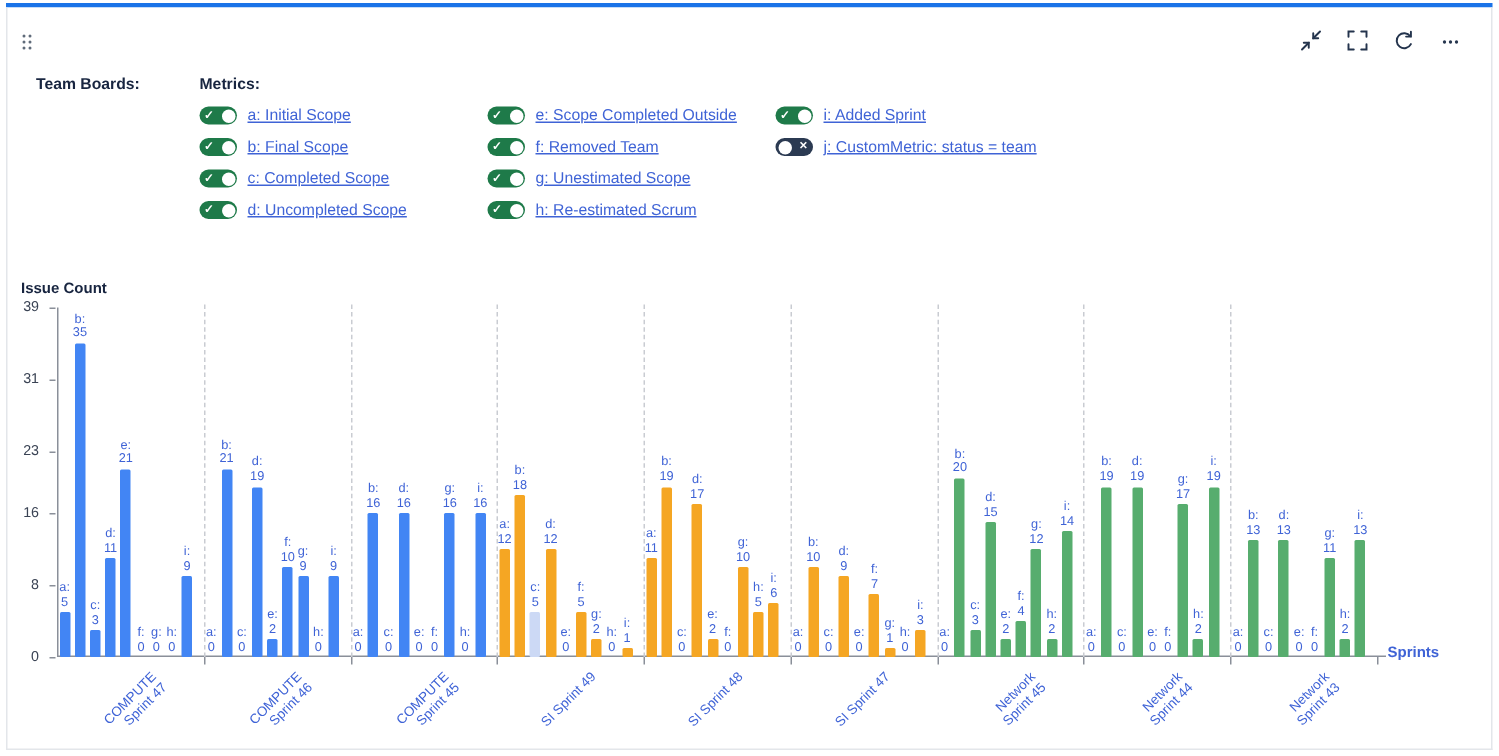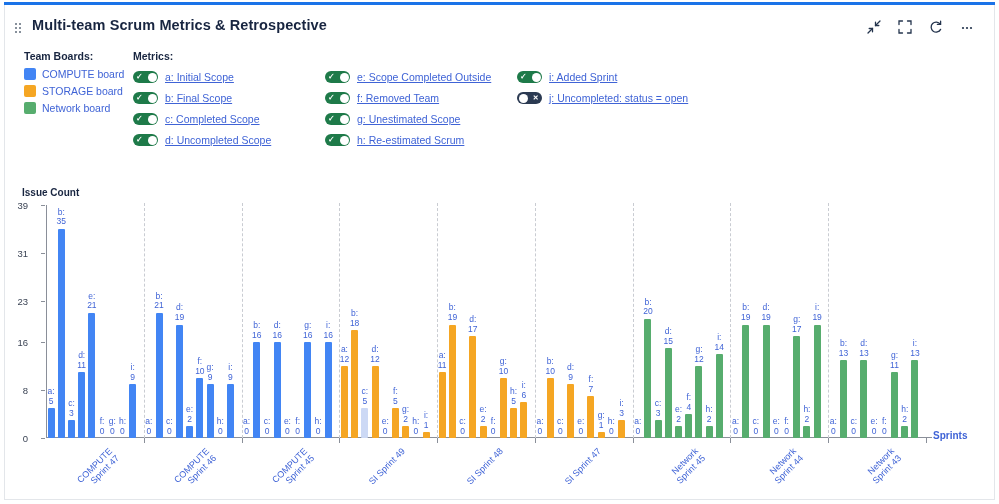--- a/index.html
+++ b/index.html
@@ -91,36 +91,36 @@
   .toggle .mark {
     position: absolute; top: 0px; font-size: 8px; line-height: 12px;
     color: #fff; font-weight: bold;
   }
   .toggle.on .mark { left: 3px; }
   .toggle.off .mark { right: 3.5px; font-size: 7px; }
   .metric-lbl { font-size: 10.5px; color: #3f63d6; white-space: nowrap; text-decoration: underline; }
 
   
   #chart {
-    position: absolute; left: 8px; top: 160px; width: 991px; height: 334px; padding-left: 16px;
+    position: absolute; left: 0; top: 160px; width: 991px; height: 334px; padding-left: 16px;
   }
   .axis-title-y {
     position: absolute; left: 14px; top: 27px;
     font-size: 10px; font-weight: bold; color: #182540;
   }
   .axis-title-x {
     position: absolute; left: 925px; top: 270px;
     font-size: 10px; font-weight: bold; color: #3f63d6;
   }
   .plot {
     position: absolute; left: 38px; top: 45px;
     width: 880px; height: 233px;
   }
   .ytick {
-    position: absolute; right: 100%; margin-right: 18px;
+    position: absolute; right: 100%; margin-right: 12px;
     font-size: 9.5px; color: #3a4354; transform: translateY(-50%);
     white-space: nowrap; text-align: right;
   }
   .ytickmark {
     position: absolute; right: 100%; margin-right: 1px; width: 4px;
     border-top: 1px solid #8a8f99;
   }
   .yaxis-line {
     position: absolute; left: 0; top: 0; bottom: 0; width: 1px;
     background: #8a8f99;
@@ -164,21 +164,20 @@
     <div class="drag-handle">
       <svg width="8" height="12" viewBox="0 0 8 12" aria-hidden="true">
         <circle cx="2" cy="2" r="1" fill="#5f6b7a"></circle>
           <circle cx="6" cy="2" r="1" fill="#5f6b7a"></circle>
         <circle cx="2" cy="6" r="1" fill="#5f6b7a"></circle>
           <circle cx="6" cy="6" r="1" fill="#5f6b7a"></circle>
         <circle cx="2" cy="10" r="1" fill="#5f6b7a"></circle>
           <circle cx="6" cy="10" r="1" fill="#5f6b7a"></circle>
       </svg>
     </div>
-    <div class="page-title">Multi-team Scrum Metrics &amp; Retrospective</div>
     <div class="win-icons">
       <div class="ic">
         <svg width="14" height="14" viewBox="0 0 14 14" fill="none" stroke="#24344d" stroke-width="1.3" stroke-linecap="round">
           <path d="M13 1 L8.5 5.5"></path>
             <path d="M8.5 2.2 L8.5 5.5 L11.8 5.5"></path>
           <path d="M1 13 L5.5 8.5"></path>
             <path d="M5.5 11.8 L5.5 8.5 L2.2 8.5"></path>
         </svg>
       </div>
       <div class="ic">
@@ -200,34 +199,20 @@
           <circle cx="3" cy="8" r="1.1" fill="#24344d"></circle>
           <circle cx="7" cy="8" r="1.1" fill="#24344d"></circle>
           <circle cx="11" cy="8" r="1.1" fill="#24344d"></circle>
         </svg>
       </div>
     </div>
   </div>
 
   <div class="legend-boards">
     <div class="legend-title">Team Boards:</div>
-    <div id="boards-list">
-        <div class="board-row">
-          <div class="board-sw" style="background: rgb(66, 133, 244);"></div>
-          <div class="board-lbl">COMPUTE board</div>
-        </div>
-        <div class="board-row">
-          <div class="board-sw" style="background: rgb(245, 166, 35);"></div>
-          <div class="board-lbl">STORAGE board</div>
-        </div>
-        <div class="board-row">
-          <div class="board-sw" style="background: rgb(87, 173, 110);"></div>
-          <div class="board-lbl">Network board</div>
-        </div>
-      </div>
   </div>
 
   <div class="metrics-wrap">
     <div class="metrics-title">Metrics:</div>
     <div class="metrics-cols" id="metrics-cols">
         <div class="mcol">
           <div class="metric-row">
             <div class="toggle on">
               <span class="mark">✓</span>
               <span class="knob"></span>
@@ -292,21 +277,21 @@
               <span class="mark">✓</span>
               <span class="knob"></span>
             </div>
             <div class="metric-lbl">i: Added Sprint</div>
           </div>
           <div class="metric-row">
             <div class="toggle off">
               <span class="mark">✕</span>
               <span class="knob"></span>
             </div>
-            <div class="metric-lbl">j: Uncompleted: status = open</div>
+            <div class="metric-lbl">j: CustomMetric: status = team</div>
           </div>
         </div>
       </div>
   </div>
 
   <div id="chart">
     <div class="axis-title-y">Issue Count</div>
     <div class="axis-title-x">Sprints</div>
     <div class="plot" id="plot">
       <div class="yaxis-line"></div>

